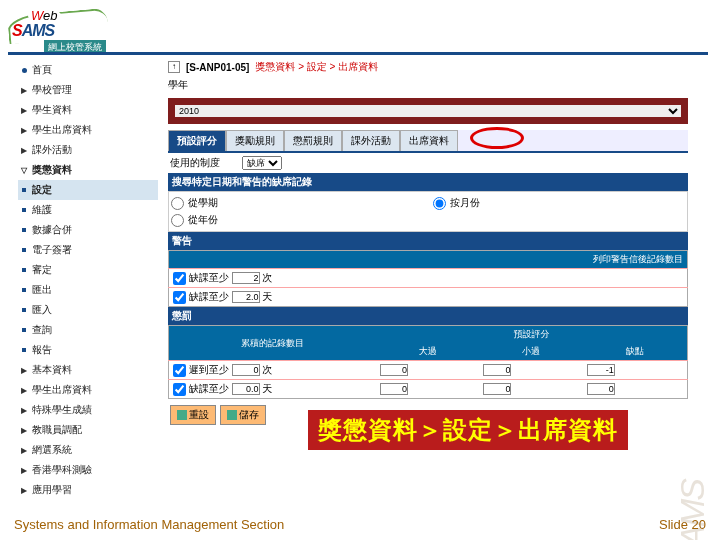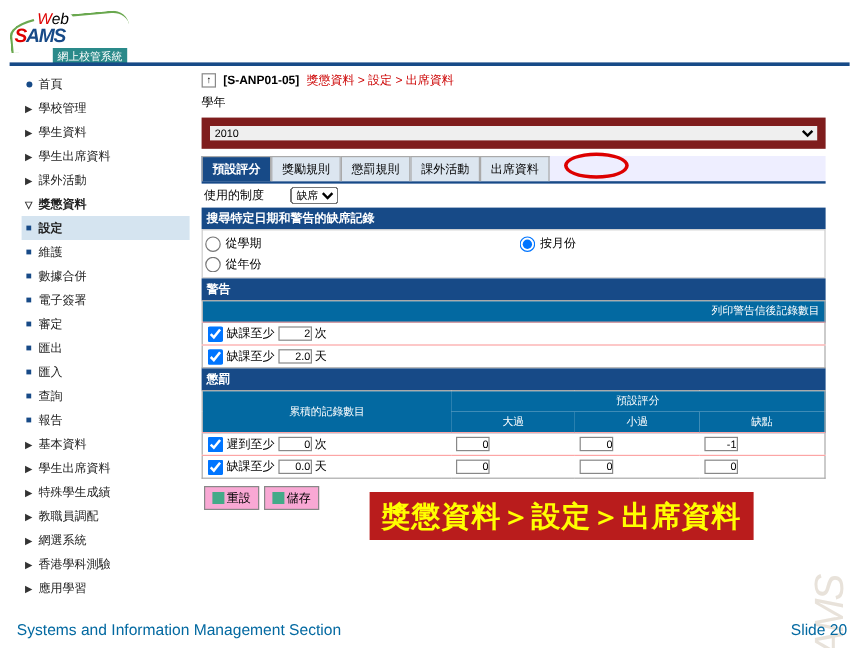--- a/index.html
+++ b/index.html
@@ -39,26 +39,26 @@
 .bar { background:#174a87; color:#fff; font-size:10px; padding:2px 4px; font-weight:bold; }
 .radio-grid { display:grid; grid-template-columns:1fr 1fr; gap:3px 10px; padding:4px 2px; border:1px solid #ccc; }
 .radio-cell { display:flex; align-items:center; gap:4px; font-size:10px; }
 .radio-cell input { margin:0; }
 .tbl { border:1px solid #aaa; width:100%; border-collapse:collapse; font-size:10px; }
 .tbl th { background:#0369a1; color:#fff; font-weight:normal; padding:2px 4px; font-size:9px; }
 .tbl td { padding:2px 4px; border-top:1px solid #fca5a5; }
 .tbl input[type=text] { width:28px; font-size:9px; border:1px solid #888; text-align:right; }
 .tbl input[type=checkbox] { margin:0; vertical-align:middle; }
 .btns { display:flex; gap:4px; padding:6px 2px; }
-.btn { display:flex; align-items:center; gap:2px; padding:2px 6px; border:1px solid #888; background:#f9a8d4; font-size:10px; cursor:pointer; }
+.btn { display:flex; align-items:center; gap:2px; padding:2px 6px; border:1px solid #888; background:#fdba74; font-size:10px; cursor:pointer; }
 .btn .bi { width:10px; height:10px; background:#4a8; }
 .path-banner { position:absolute; top:410px; left:308px; background:#b91c1c; padding:4px 10px; z-index:5; }
 .path-banner span { font-family:"DFKai-SB","KaiTi",serif; font-size:24px; font-weight:bold; color:#ff0; letter-spacing:1px; }
 .wm { position:absolute; right:8px; bottom:60px; font-size:34px; color:#e8e2da; transform:rotate(-90deg); transform-origin:right bottom; font-style:italic; letter-spacing:-2px; }
-.footer { position:absolute; bottom:8px; left:14px; right:14px; display:flex; justify-content:space-between; font-size:13px; color:#0369a1; }
+.footer { position:absolute; bottom:8px; left:14px; right:14px; display:flex; justify-content:space-between; font-size:13px; color:#a16207; }
 </style>
 </head>
 <body>
 
 <div class="slide">
   <div class="logo">
     <div class="swoosh"></div>
     <div class="logo-web"><span class="w">W</span><span>eb</span></div>
     <div class="logo-sams"><span class="s">S</span><span>AMS</span></div>
     <div class="logo-cn">網上校管系統</div>

